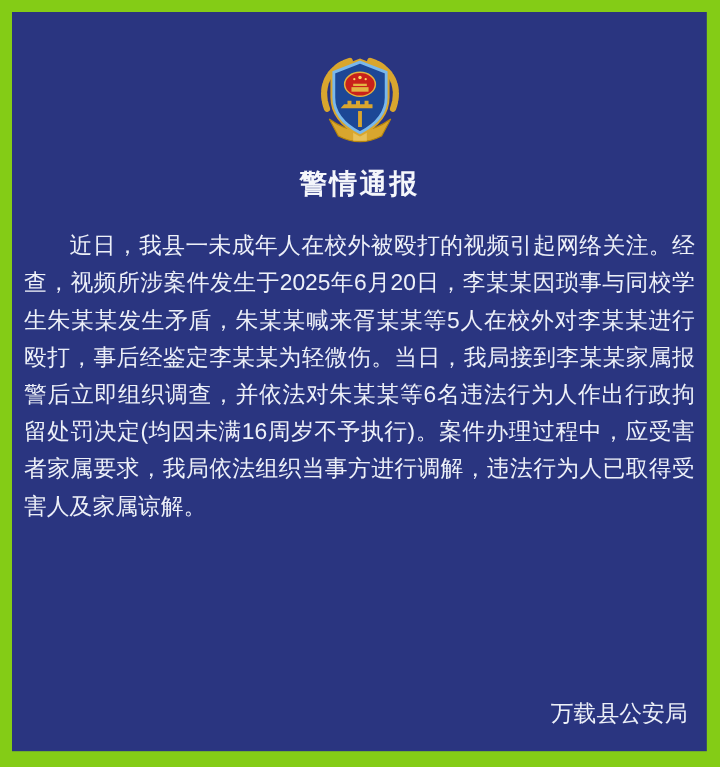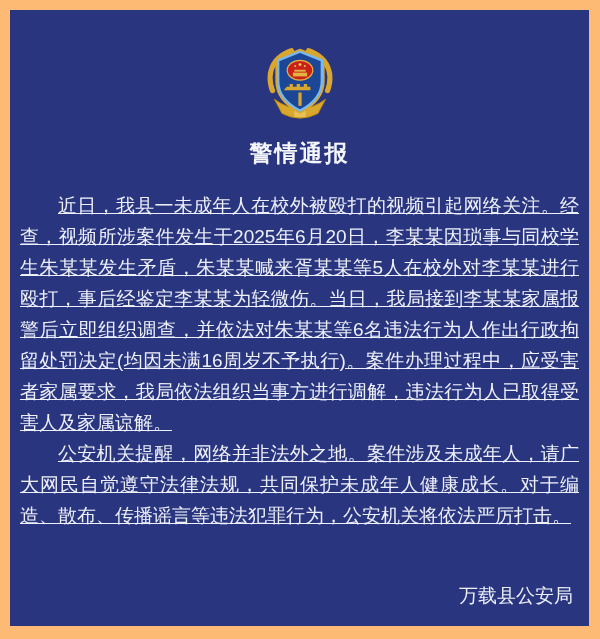--- a/index.html
+++ b/index.html
@@ -5,21 +5,21 @@
   html, body {
     margin: 0;
     padding: 0;
     background: #ffffff;
     font-family: "Liberation Sans", "DejaVu Sans", sans-serif;
   }
   .page {
     position: relative;
     width: 600px;
     height: 639px;
-    background: #fdba74;
+    background: #84cc16;
     overflow: hidden;
   }
   .panel {
     position: absolute;
     left: 10px;
     top: 10px;
     width: 579px;
     height: 616px;
     background: #2a3580;
     color: #eef1f8;
@@ -42,21 +42,20 @@
     margin-top: 21px;
     padding: 0 10px;
     font-size: 19px;
     line-height: 31px;
     text-align: justify;
     color: #edf0f8;
   }
   .body-text p {
     margin: 0;
     text-indent: 2em;
-    text-decoration: underline;
   }
   .sign-block {
     position: absolute;
     right: 16px;
     bottom: 15px;
     text-align: left;
     font-size: 19px;
     line-height: 31px;
     color: #edf0f8;
   }
@@ -88,21 +87,20 @@
 
         <path d="M30,42 h3 v-3 h3.5 v3 h4 v-3 h3.5 v3 h4 v-3 h3.5 v3 h3.5 v3.5 h-28 Z" fill="#d9a62e"></path>
         <rect x="42.3" y="48" width="3.4" height="14" fill="#d9a62e"></rect>
       </svg>
     </div>
 
     <div class="title">警情通报</div>
 
     <div class="body-text">
       <p>近日，我县一未成年人在校外被殴打的视频引起网络关注。经查，视频所涉案件发生于2025年6月20日，李某某因琐事与同校学生朱某某发生矛盾，朱某某喊来胥某某等5人在校外对李某某进行殴打，事后经鉴定李某某为轻微伤。当日，我局接到李某某家属报警后立即组织调查，并依法对朱某某等6名违法行为人作出行政拘留处罚决定(均因未满16周岁不予执行)。案件办理过程中，应受害者家属要求，我局依法组织当事方进行调解，违法行为人已取得受害人及家属谅解。</p>
-      <p>公安机关提醒，网络并非法外之地。案件涉及未成年人，请广大网民自觉遵守法律法规，共同保护未成年人健康成长。对于编造、散布、传播谣言等违法犯罪行为，公安机关将依法严厉打击。</p>
     </div>
 
     <div class="sign-block">
       <div>万载县公安局</div>
     </div>
 
   </div>
 </div>
 
 </body></html>

